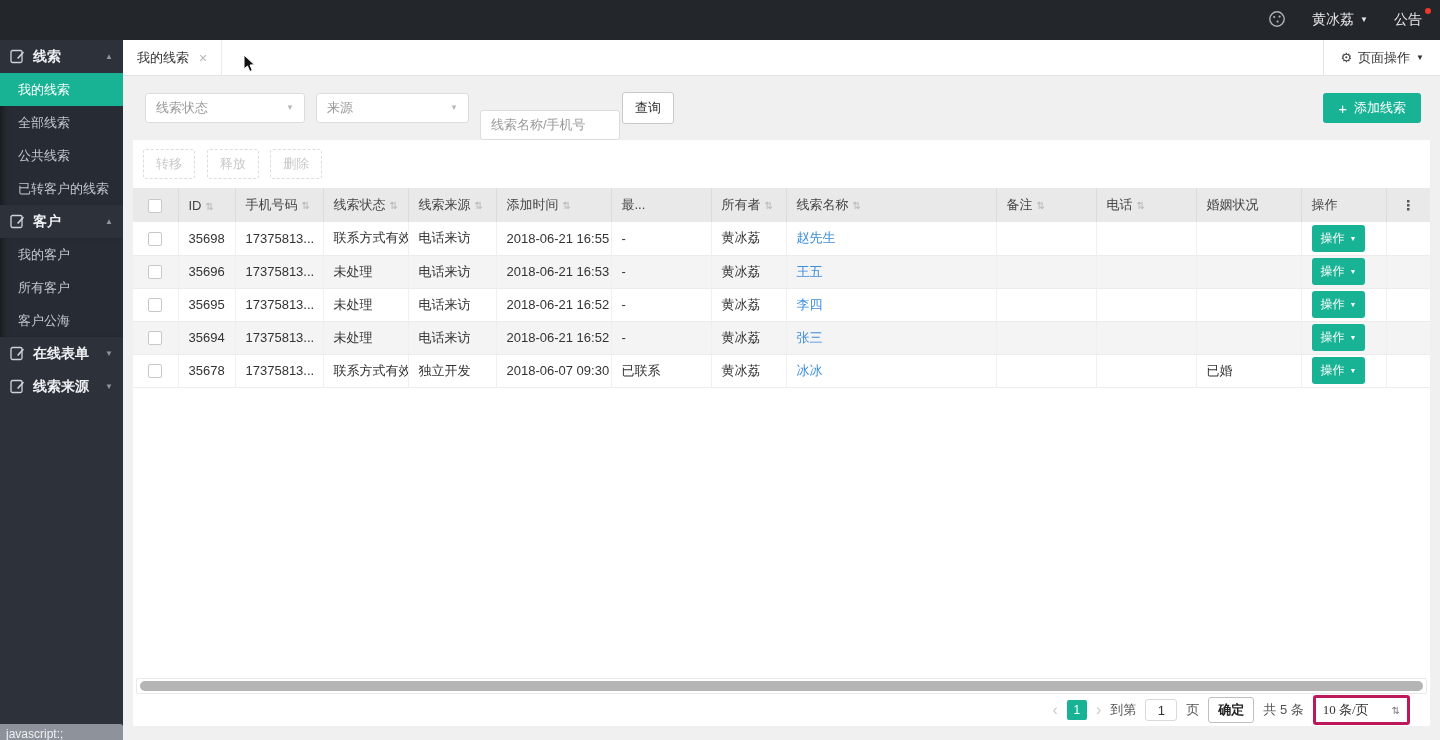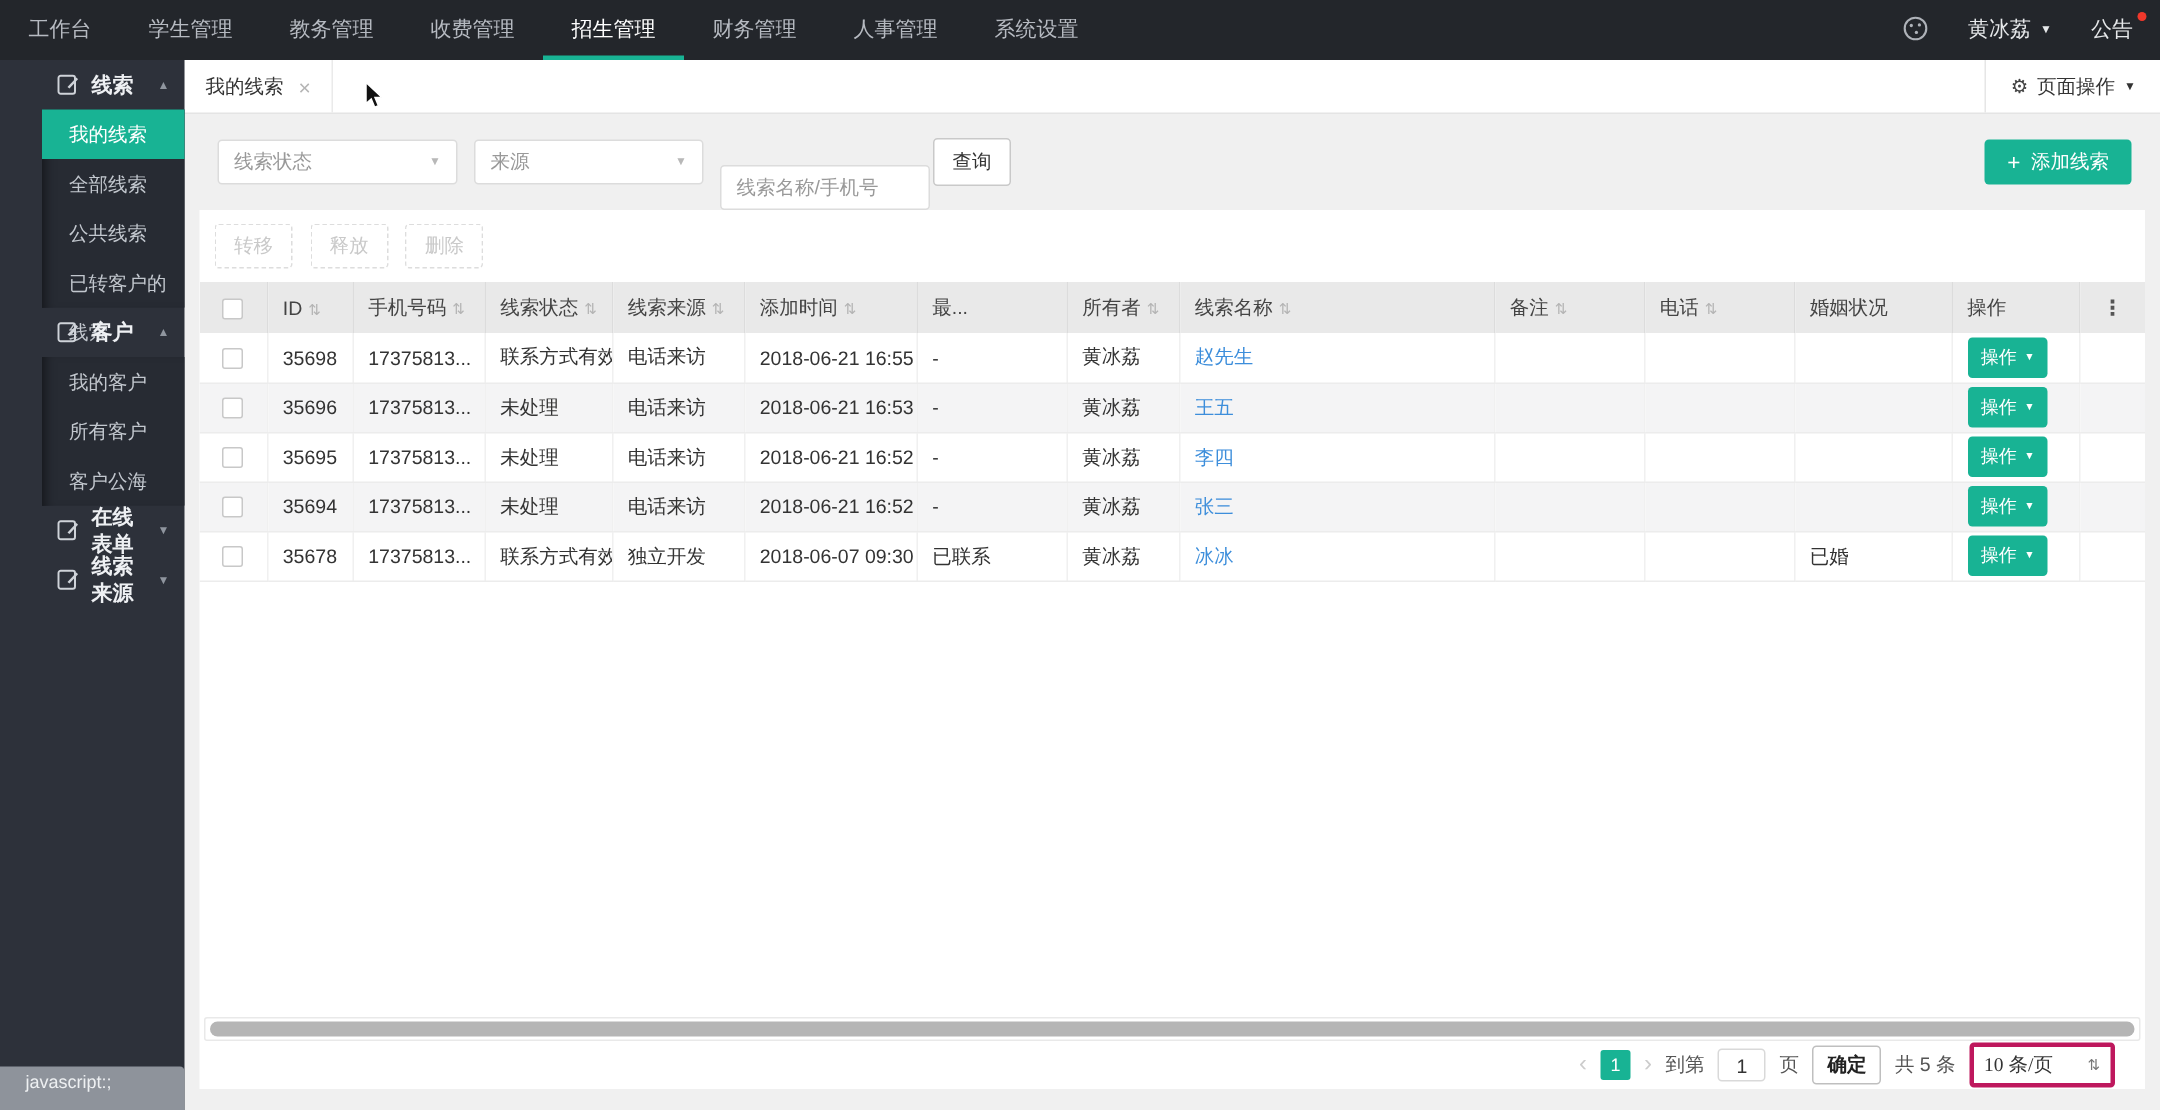--- a/index.html
+++ b/index.html
@@ -13,21 +13,21 @@
   .topnav { display:flex; align-items:stretch; }
   .nav-item { display:flex; align-items:center; padding:0 19px; color:#b6bac1; font-size:14px; cursor:pointer; border-bottom:3px solid transparent; padding-top:3px; }
   .nav-item.active { color:#fff; border-bottom-color:var(--accent); }
   .topbar-right { margin-left:auto; display:flex; align-items:center; gap:26px; padding-right:18px; color:#cdd1d6; }
   .user-menu { display:flex; align-items:center; gap:6px; font-size:14px; color:#e6e8ea; cursor:pointer; }
   .caret { font-size:8px; line-height:1; }
   .announce { position:relative; font-size:14px; color:#e6e8ea; cursor:pointer; }
   .announce .dot { position:absolute; top:-3px; right:-9px; width:6px; height:6px; border-radius:50%; background:#f0382b; }
 
   
-  .sidebar { position:absolute; top:40px; left:0; bottom:0; width:123px; background:#2d313a; z-index:5;padding-left:28px; }
+  .sidebar { position:absolute; top:40px; left:0; bottom:0; width:123px; background:#2d313a; z-index:5; }
   .side-section { display:flex; align-items:center; height:33px; padding:0 10px; color:#eef0f3; font-weight:bold; font-size:14px; cursor:pointer; gap:8px; }
   .side-section .arrow { margin-left:auto; font-size:8px; color:#8f959e; }
   .submenu { background:#272b33; box-shadow:inset 7px 0 7px -5px rgba(0,0,0,.5); }
   .side-item { height:33px; line-height:33px; padding-left:18px; color:#c2c7ce; font-size:13px; cursor:pointer; }
   .side-item.active { background:var(--accent); color:#fff; }
   .form-icon svg { display:block; }
 
   
   .main { position:absolute; top:40px; left:123px; right:0; bottom:0; background:#f0f0f0; display:flex; flex-direction:column; }
   .tabbar { height:36px; background:#fff; border-bottom:1px solid #e4e4e4; display:flex; align-items:stretch; flex:0 0 auto; }
@@ -70,38 +70,28 @@
   .hthumb { height:10px; flex:1; margin:0 3px; background:#b5b5b5; border-radius:5px; cursor:grab; }
 
   .pager { flex:0 0 auto; height:32px; display:flex; align-items:center; justify-content:flex-end; gap:9px; padding-right:20px; color:#555; }
   .pg-arrow { font-size:16px; color:#ccc; cursor:pointer; line-height:1; }
   .pg-num { width:20px; height:20px; background:var(--accent); color:#fff; font-size:12px; border-radius:2px; display:flex; align-items:center; justify-content:center; cursor:pointer; }
   .pg-input { width:32px; height:22px; border:1px solid #d9d9d9; border-radius:3px; text-align:center; font-size:13px; color:#333; font-family:inherit; }
   .pg-confirm { border:1px solid #bfbfbf; background:#fff; border-radius:3px; padding:3px 9px; font-size:13px; font-weight:bold; color:#222; cursor:pointer; font-family:inherit; }
   .pg-size { border:3px solid #be185d; border-radius:3px; padding:3px 7px; display:flex; align-items:center; gap:23px; color:#333; cursor:pointer; background:#fff;font-family:Liberation Serif, serif; }
   .pg-size .spin { font-size:10px; color:#777; }
 
-  .statusbar { position:absolute; left:0; bottom:0; width:123px; height:29px; background:#8e939b; color:#eef0f2; font-size:12px; line-height:20px; padding-left:17px; border-top-right-radius:3px; z-index:20; }
+  .statusbar { position:absolute; left:0; bottom:0; width:123px; height:16px; background:#8e939b; color:#eef0f2; font-size:12px; line-height:20px; padding-left:6px; border-top-right-radius:3px; z-index:20; }
 
   .cursor { position:absolute; left:243px; top:54px; z-index:99; pointer-events:none; }
 </style>
 </head>
 <body>
 
 <div class="topbar">
-  <nav class="topnav">
-    <div class="nav-item">工作台</div>
-    <div class="nav-item">学生管理</div>
-    <div class="nav-item">教务管理</div>
-    <div class="nav-item">收费管理</div>
-    <div class="nav-item active">招生管理</div>
-    <div class="nav-item">财务管理</div>
-    <div class="nav-item">人事管理</div>
-    <div class="nav-item">系统设置</div>
-  </nav>
   <div class="topbar-right">
     <span>
       <svg width="18" height="18" viewBox="0 0 18 18">
         <circle cx="9" cy="9" r="7.2" fill="none" stroke="#aeb2b8" stroke-width="1.4"></circle>
         <circle cx="6.2" cy="7" r="1.1" fill="#aeb2b8"></circle>
         <circle cx="11.6" cy="6.6" r="1.1" fill="#aeb2b8"></circle>
         <circle cx="9.6" cy="11.6" r="1.1" fill="#aeb2b8"></circle>
       </svg>
     </span>
     <div class="user-menu">

